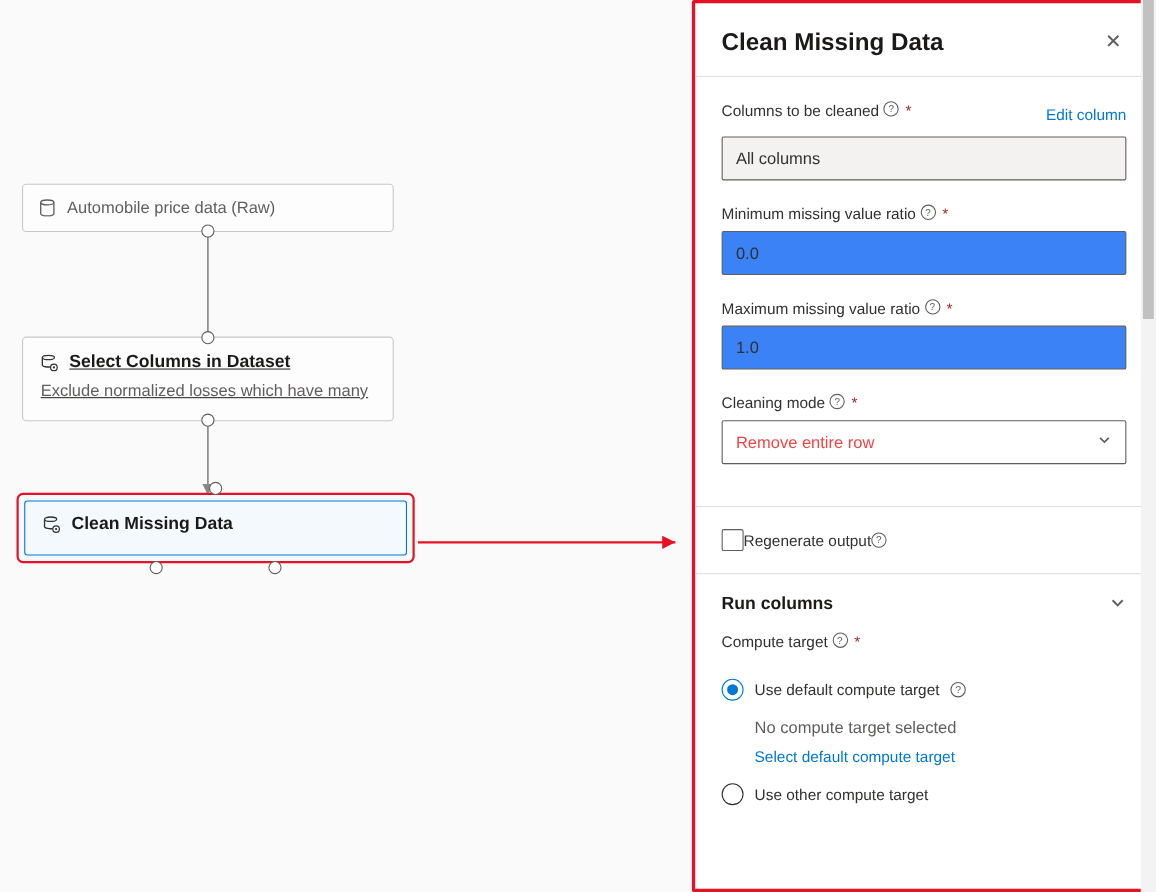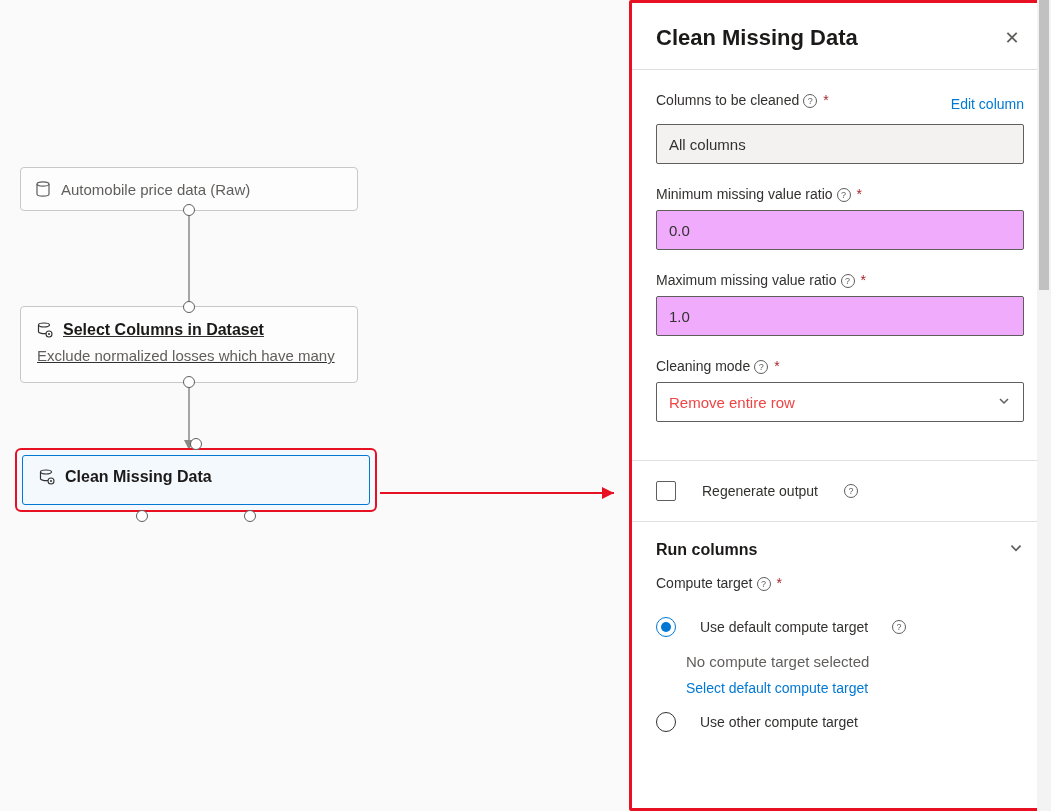--- a/index.html
+++ b/index.html
@@ -31,38 +31,38 @@
   svg.edges { position: absolute; left: 0; top: 0; pointer-events: none; }
 
   
   .panel { width: 422px; height: 811px; border: 3px solid #e81123; background: #fff; border-radius: 2px; position: relative; display: flex; flex-direction: column; overflow: hidden;}
   .panel-header { display: flex; align-items: center; justify-content: space-between; padding: 22px 24px 18px 24px; }
   .panel-title { font-size: 22px; font-weight: 700; color: #1b1a19; }
   .close-btn { width: 24px; height: 24px; cursor: pointer; display: flex; align-items: center; justify-content: center; color: #605e5c; font-size: 18px; }
   .hr { border: none; border-top: 1px solid #e1dfdd; }
 
   .panel-body { padding: 22px 24px 18px 24px; }
-  .field-label { font-size: 14px; color: #323130; margin-bottom: 8px; display: flex; align-items: flex-end; gap: 4px; }
+  .field-label { font-size: 14px; color: #323130; margin-bottom: 8px; display: flex; align-items: flex-start; gap: 4px; }
   .field-label .req { color: #a4262c; margin-left: 2px; }
   .field-block { margin-bottom: 22px; }
   .label-row { display: flex; justify-content: space-between; align-items: center; margin-bottom: 8px; }
   .link { color: #0078d4; font-size: 14px; cursor: pointer; }
-  .input-box { width: 100%; height: 40px; border: 1px solid #605e5c; border-radius: 2px; padding: 0 12px; font-size: 15px; color: #323130; background: #f0abfc; display: flex; align-items: center; }
+  .input-box { width: 100%; height: 40px; border: 1px solid #605e5c; border-radius: 2px; padding: 0 12px; font-size: 15px; color: #323130; background: #3b82f6; display: flex; align-items: center; }
   .input-box.readonly { background: #f3f2f1; border: 1px solid #605e5c; }
   .select-box { width: 100%; height: 40px; border: 1px solid #605e5c; border-radius: 2px; padding: 0 12px; font-size: 15px; color: #ef4444; background: #fff; display: flex; align-items: center; justify-content: space-between; cursor: pointer; }
   .chev { color: #605e5c; }
 
-  .checkbox-row { display: flex; align-items: center; gap: 26px; padding: 20px 24px; }
+  .checkbox-row { display: flex; align-items: center; gap: 0; padding: 20px 24px; }
   .checkbox { width: 20px; height: 20px; border: 1px solid #605e5c; border-radius: 2px; background: #fff; }
 
   .section-header { display: flex; justify-content: space-between; align-items: center; padding: 18px 24px 6px 24px; }
   .section-title { font-size: 16px; font-weight: 700; color: #1b1a19; }
 
   .radio-group { padding: 6px 24px 16px 24px; }
-  .radio-row { display: flex; align-items: center; gap: 24px; margin: 12px 0; cursor: pointer; }
+  .radio-row { display: flex; align-items: center; gap: 10px; margin: 12px 0; cursor: pointer; }
   .radio { width: 20px; height: 20px; border: 1px solid #323130; border-radius: 50%; display: flex; align-items: center; justify-content: center; background: #fff; }
   .radio.selected { border: 1px solid #0078d4; }
   .radio.selected .dot { width: 10px; height: 10px; border-radius: 50%; background: #0078d4; }
   .radio-sub { margin-left: 30px; font-size: 15px; color: #605e5c; line-height: 1.7; }
   .radio-sub .link { display: block; margin-top: 2px; }
 
   .info-icon { width: 14px; height: 14px; border: 1px solid #605e5c; border-radius: 50%; display: inline-flex; align-items: center; justify-content: center; font-size: 9px; color: #605e5c; line-height: 1; }
 </style>
 </head>
 <body>

